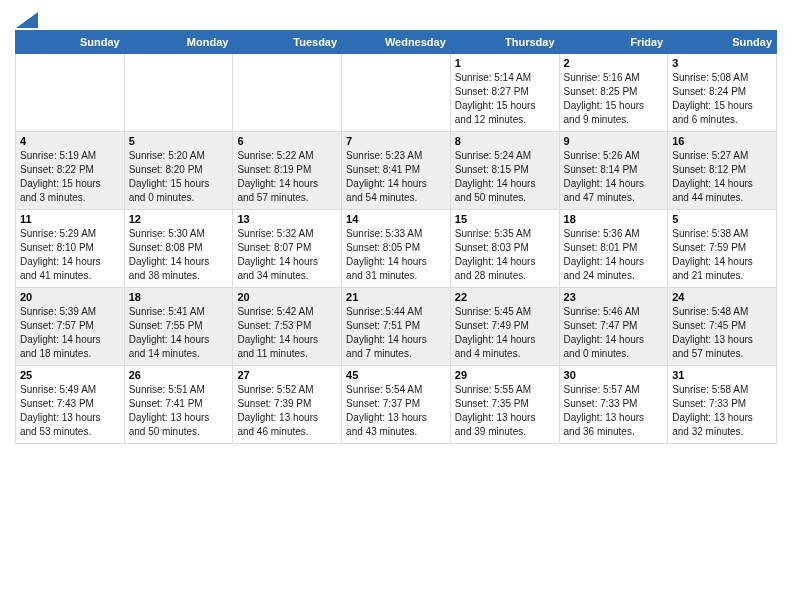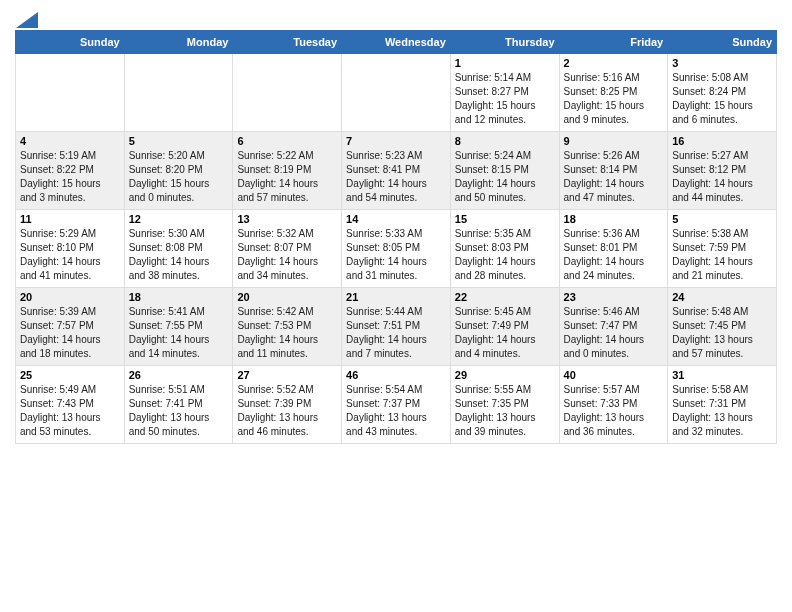--- a/index.html
+++ b/index.html
@@ -315,43 +315,43 @@
 and 50 minutes.</div>
           </td>
           <td>
             <div class="day-num">27</div>
             <div class="day-info">Sunrise: 5:52 AM
 Sunset: 7:39 PM
 Daylight: 13 hours
 and 46 minutes.</div>
           </td>
           <td>
-            <div class="day-num">46</div>
+            <div class="day-num">45</div>
             <div class="day-info">Sunrise: 5:54 AM
 Sunset: 7:37 PM
 Daylight: 13 hours
 and 43 minutes.</div>
           </td>
           <td>
             <div class="day-num">29</div>
             <div class="day-info">Sunrise: 5:55 AM
 Sunset: 7:35 PM
 Daylight: 13 hours
 and 39 minutes.</div>
           </td>
           <td>
-            <div class="day-num">40</div>
+            <div class="day-num">30</div>
             <div class="day-info">Sunrise: 5:57 AM
 Sunset: 7:33 PM
 Daylight: 13 hours
 and 36 minutes.</div>
           </td>
           <td>
             <div class="day-num">31</div>
             <div class="day-info">Sunrise: 5:58 AM
-Sunset: 7:31 PM
+Sunset: 7:33 PM
 Daylight: 13 hours
 and 32 minutes.</div>
           </td>
         </tr>
       </tbody>
   </table>
 </div>
 
 </body></html>

